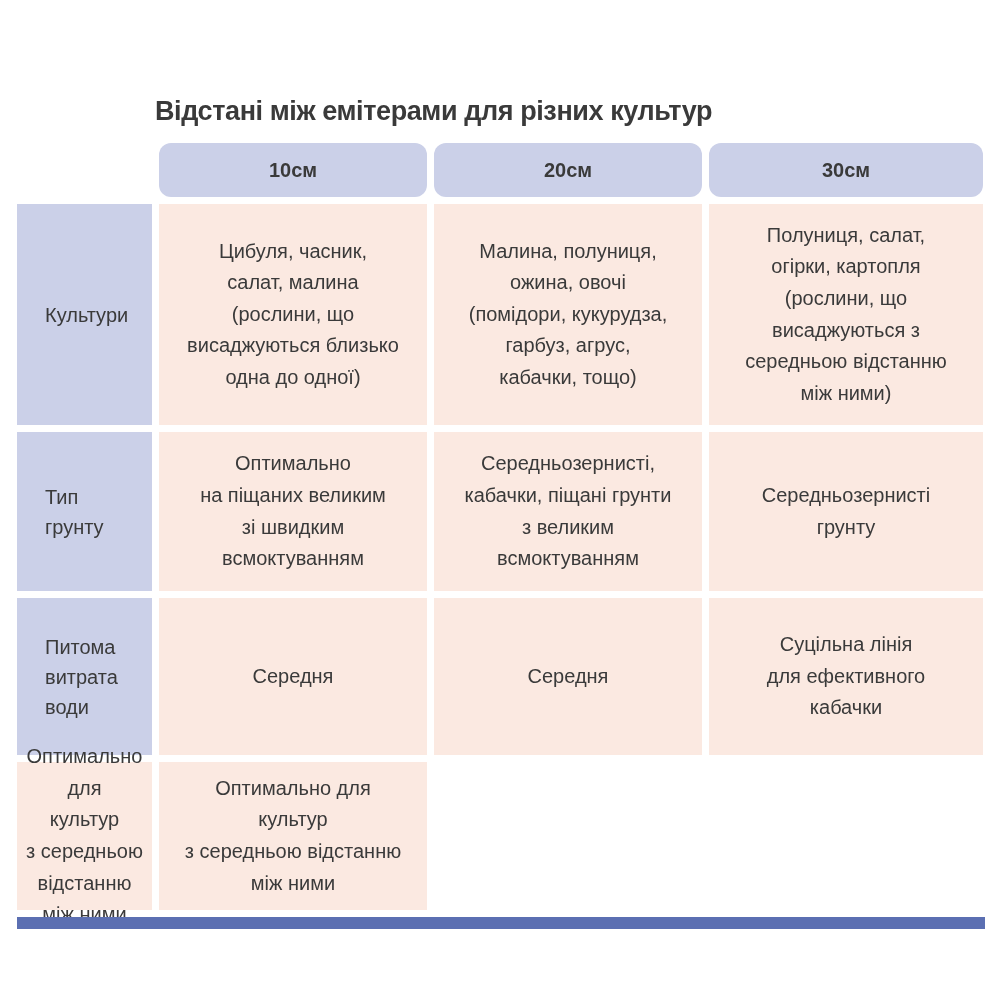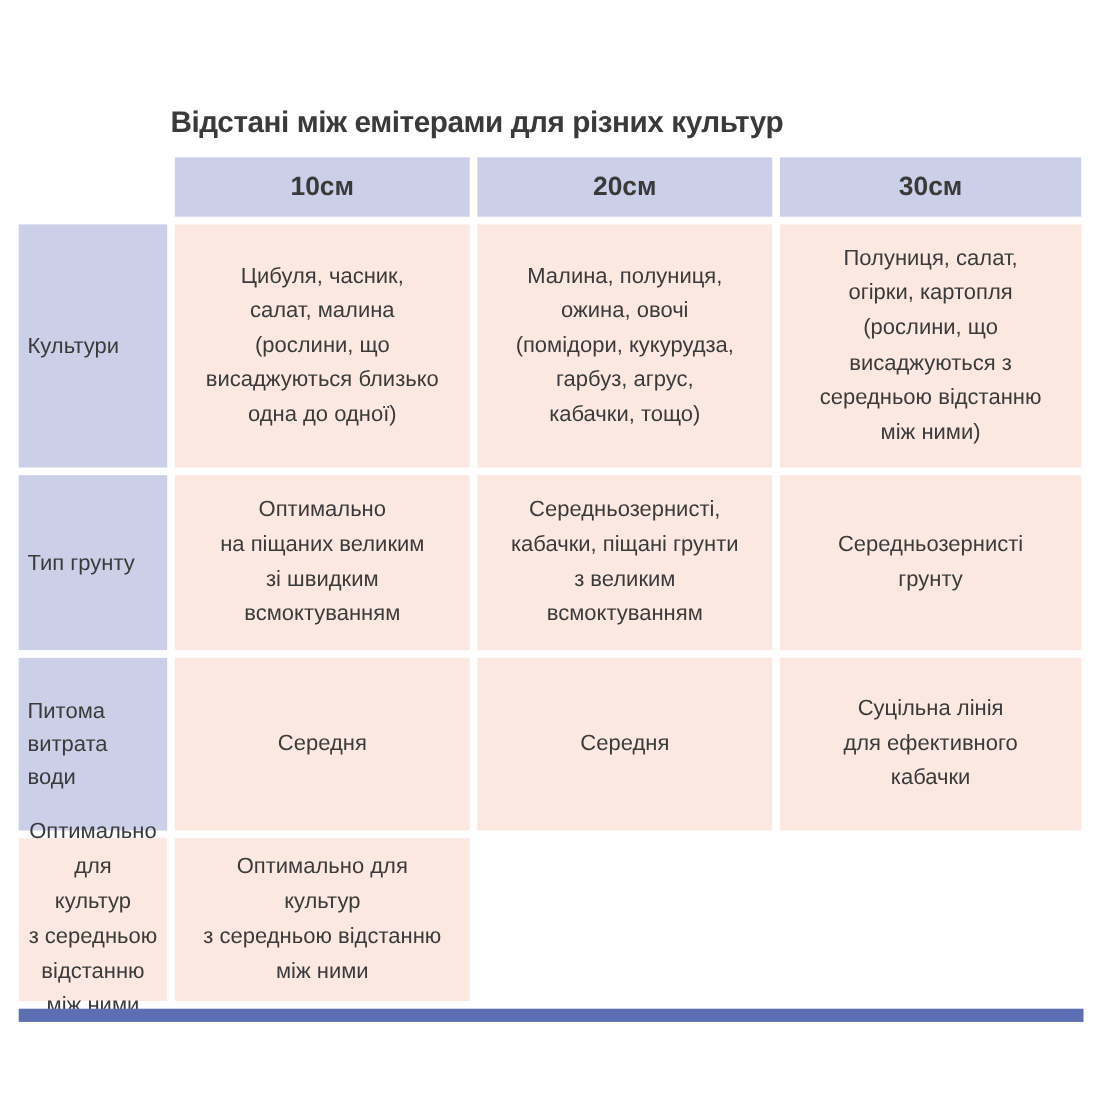--- a/index.html
+++ b/index.html
@@ -36,30 +36,31 @@
     gap: 7px 7px;
   }
   .corner {
     background: transparent;
   }
   .colhead {
     background: var(--lavender);
     display: flex;
     align-items: center;
     justify-content: center;
-    font-size: 24px;
+    font-size: 20px;
     font-weight: bold;
     color: #3a3a3a;
+    border-radius: 12px;
   }
   .rowhead {
     background: var(--lavender);
     display: flex;
     align-items: center;
     justify-content: flex-start;
-    padding: 8px 10px 8px 8px;
+    padding: 8px 10px 8px 28px;
     font-size: 20px;
     color: #3a3a3a;
     white-space: pre-line;
     line-height: 1.5;
     box-sizing: border-box;
   }
   .cell {
     background: var(--peach);
     display: flex;
     align-items: center;

